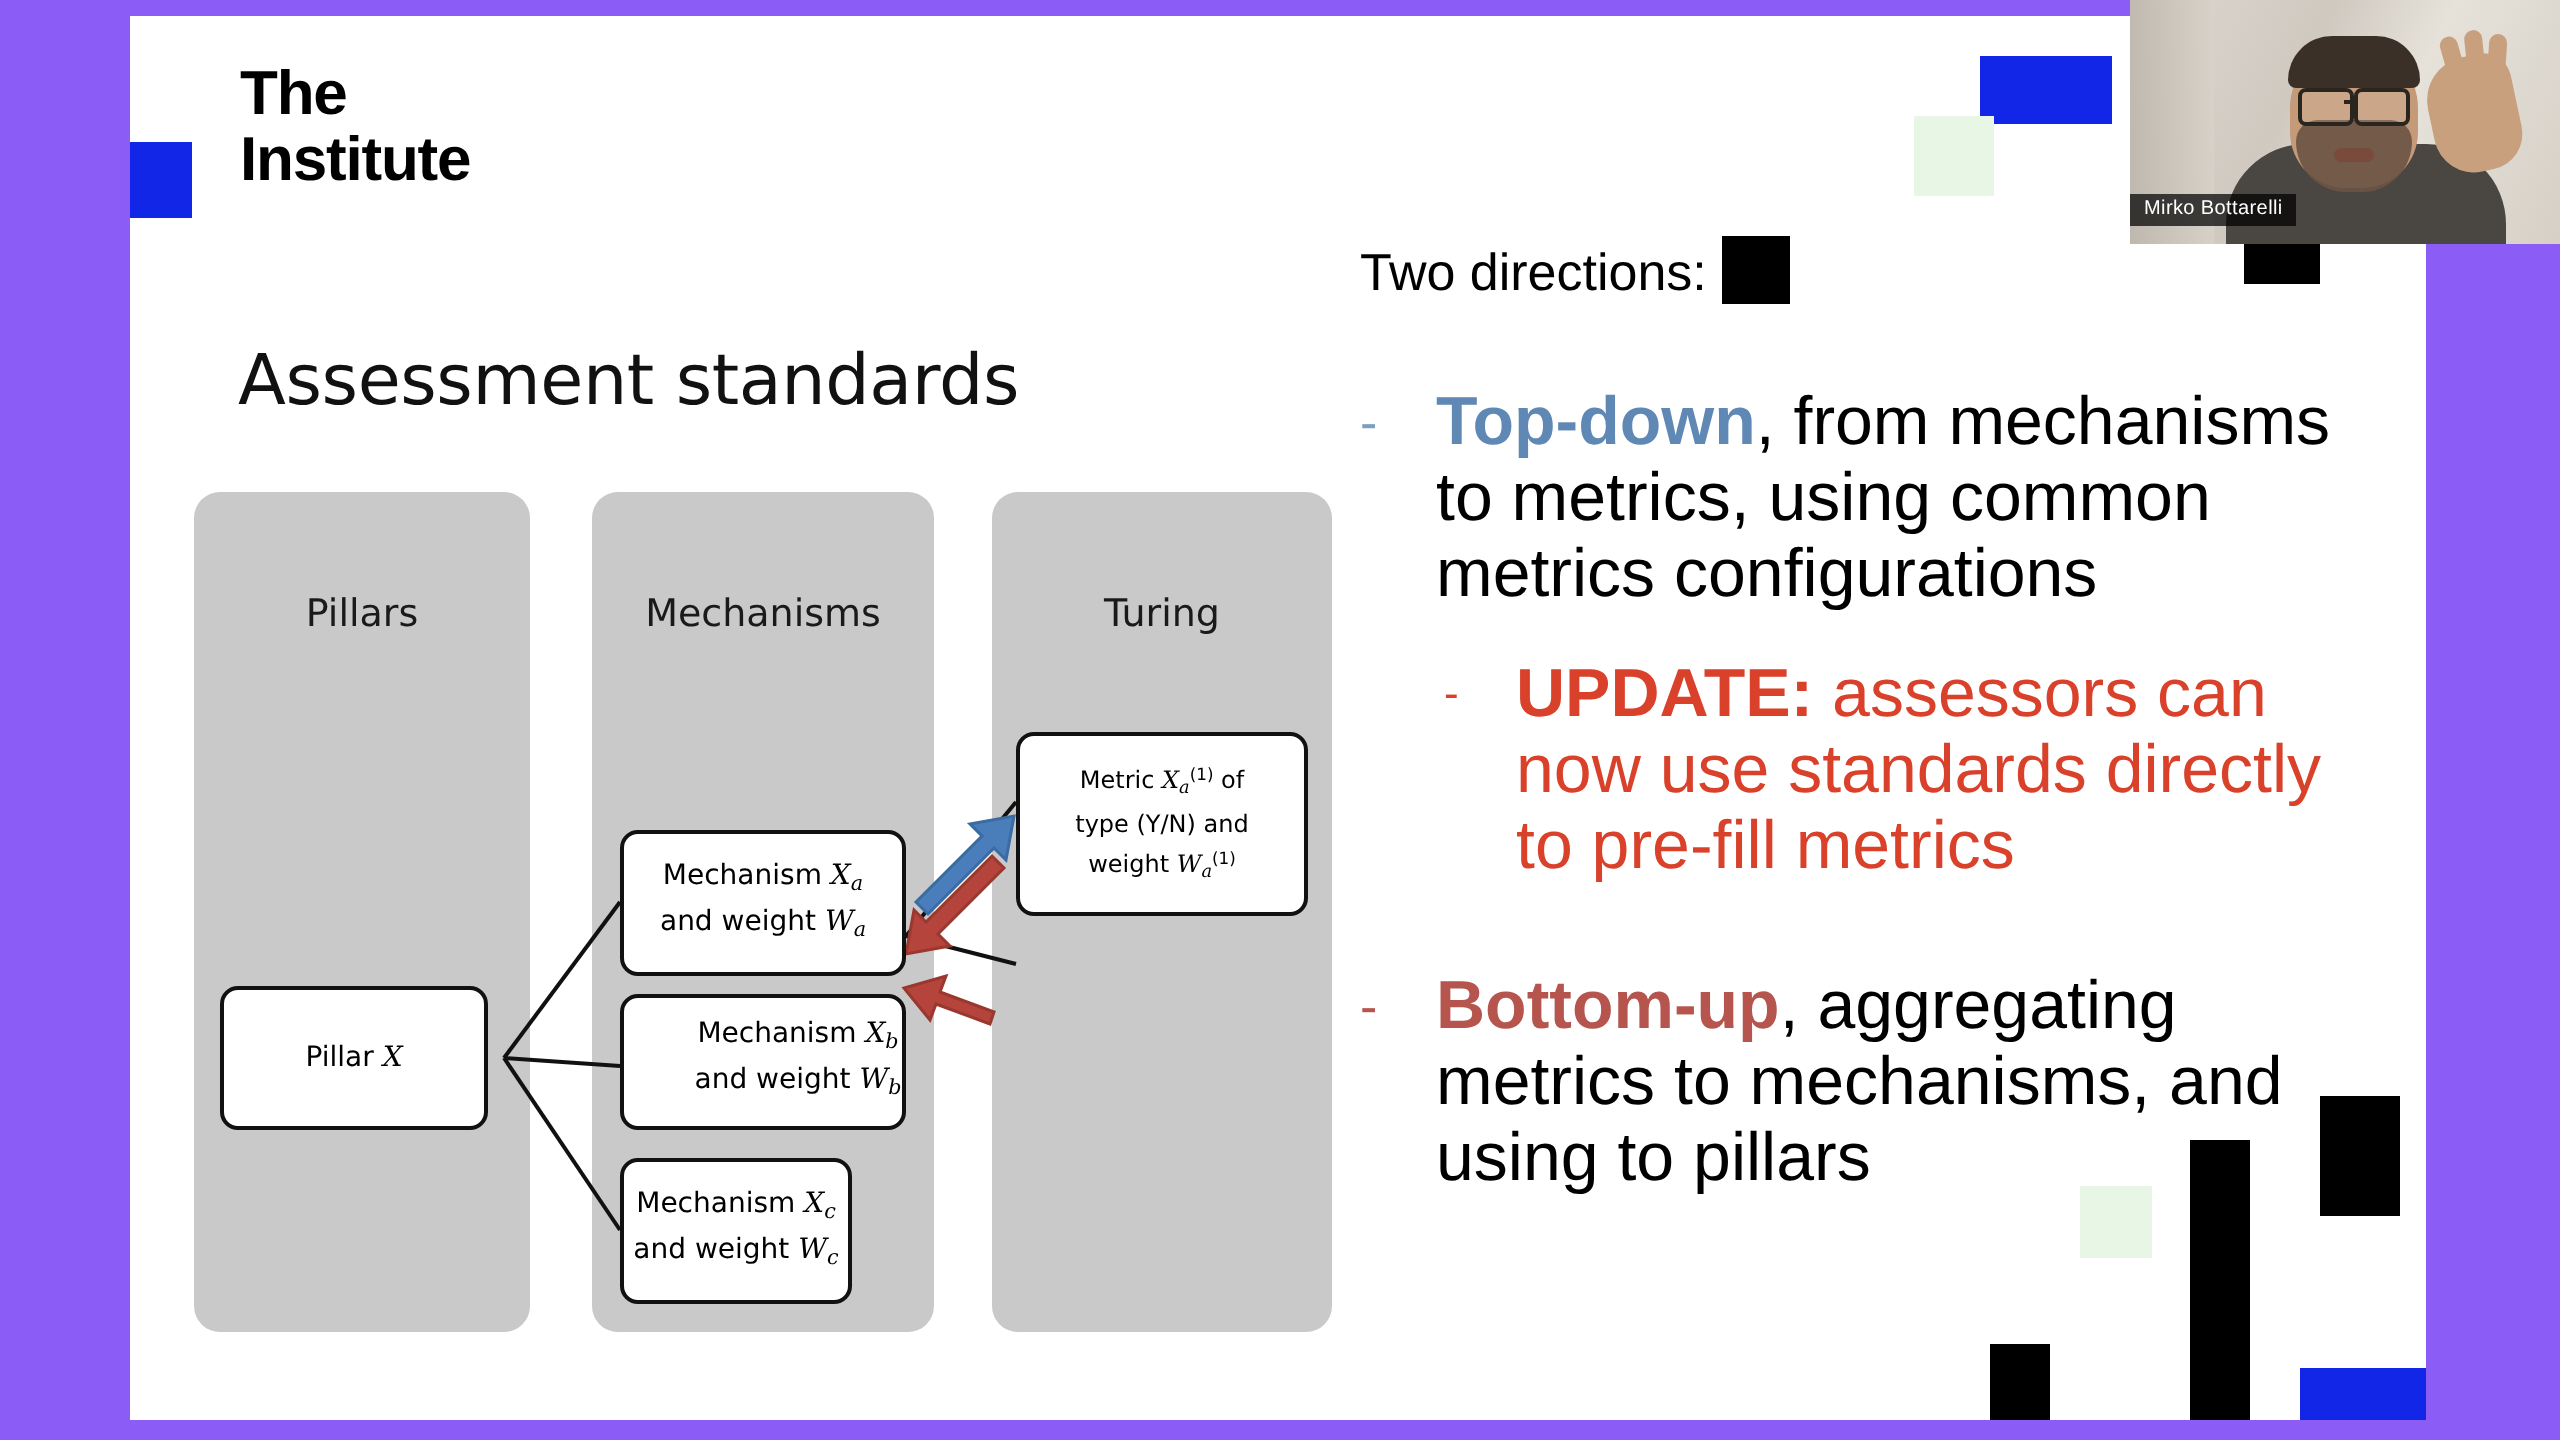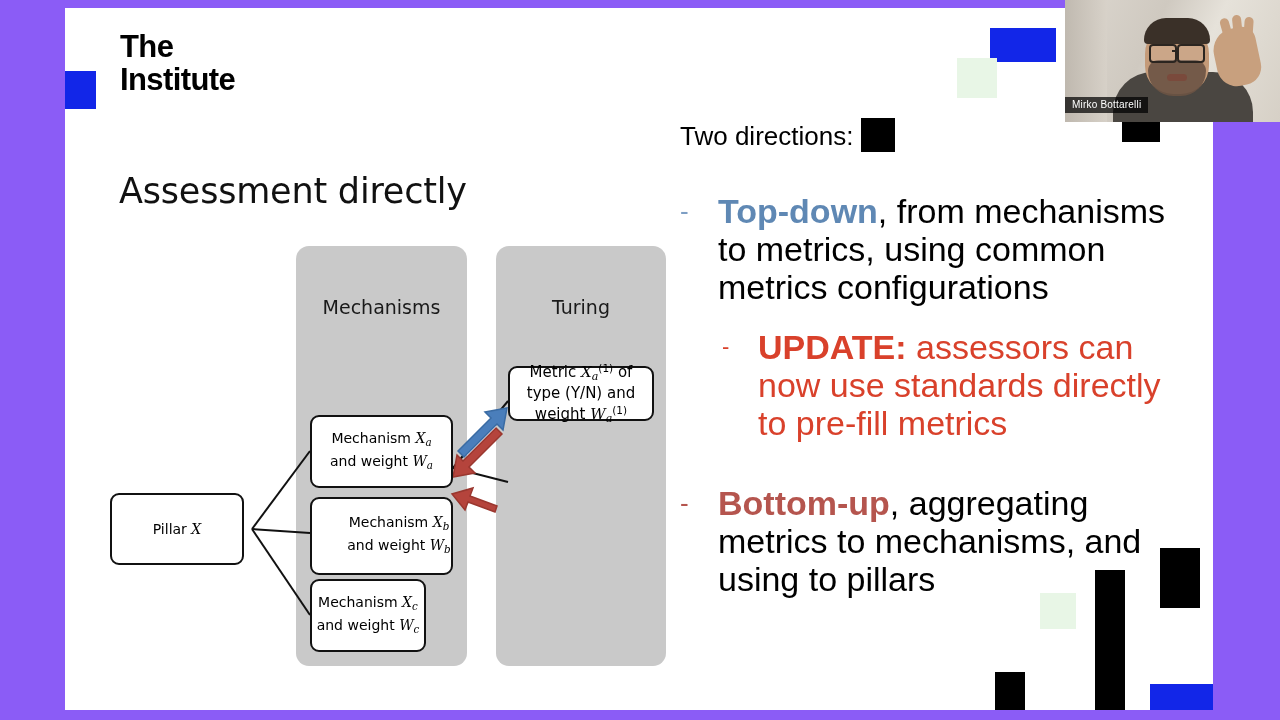--- a/index.html
+++ b/index.html
@@ -48,23 +48,23 @@
   #col-metrics{left:399px;top:8px;width:170px;height:420px;}
 
   .nodebox{
     position:absolute;background:#fff;border:2px solid #111;border-radius:9px;
     display:flex;align-items:center;justify-content:center;text-align:center;
     font-family:"DejaVu Sans","Liberation Sans",sans-serif;
     color:#000;box-sizing:border-box;
   }
   #box-pillar{left:13px;top:255px;width:134px;height:72px;font-size:14px;}
   #box-ma{left:213px;top:177px;width:143px;height:73px;font-size:14px;line-height:19px;}
-  #box-mb{left:213px;top:259px;width:143px;height:78px;font-size:14px;line-height:19px;padding-left:35px;}
+  #box-mb{left:213px;top:259px;width:143px;height:68px;font-size:14px;line-height:19px;padding-left:35px;}
   #box-mc{left:213px;top:341px;width:116px;height:73px;font-size:14px;line-height:19px;}
-  #box-met1{left:411px;top:128px;width:146px;height:55px;font-size:15px;line-height:17px;}
+  #box-met1{left:411px;top:128px;width:146px;height:92px;font-size:12px;line-height:17px;}
   #box-met2{left:411px;top:209px;width:146px;height:71px;font-size:12.5px;line-height:17px;}
 
   .mi{font-style:italic;font-family:"DejaVu Serif","Liberation Serif",serif;}
   .sub{font-size:0.74em;vertical-align:-0.28em;font-style:italic;
        font-family:"DejaVu Serif","Liberation Serif",serif;}
   .sup{font-size:0.7em;vertical-align:0.5em;font-style:normal;
        font-family:"DejaVu Sans","Liberation Sans",sans-serif;}
 
   #connectors{position:absolute;left:0;top:0;width:610px;height:430px;
               pointer-events:none;}
@@ -153,24 +153,27 @@
     <div class="deco deco-black" style="left:1030px;top:562px;width:30px;height:148px;"></div>
     <div class="deco deco-black" style="left:930px;top:664px;width:30px;height:46px;"></div>
     <div class="deco deco-black" style="left:1095px;top:540px;width:40px;height:60px;"></div>
     <div class="deco deco-blue" style="left:1085px;top:676px;width:63px;height:34px;"></div>
 
     <div id="logo">
       <div class="logo-line logo-l1">The</div>
       <div class="logo-line logo-l3">Institute</div>
     </div>
 
-    <div id="slide-title">Assessment directly</div>
+    <div id="slide-title">Assessment standards</div>
 
     <div id="diagram">
 
+      <div class="col" id="col-pillars">
+        <div class="col-title">Pillars</div>
+      </div>
       <div class="col" id="col-mech">
         <div class="col-title">Mechanisms</div>
       </div>
       <div class="col" id="col-metrics">
         <div class="col-title">Turing</div>
       </div>
 
       <svg id="connectors" viewBox="0 0 610 430">
 
         <line x1="155" y1="291" x2="213" y2="213" stroke="#111" stroke-width="2"></line>

